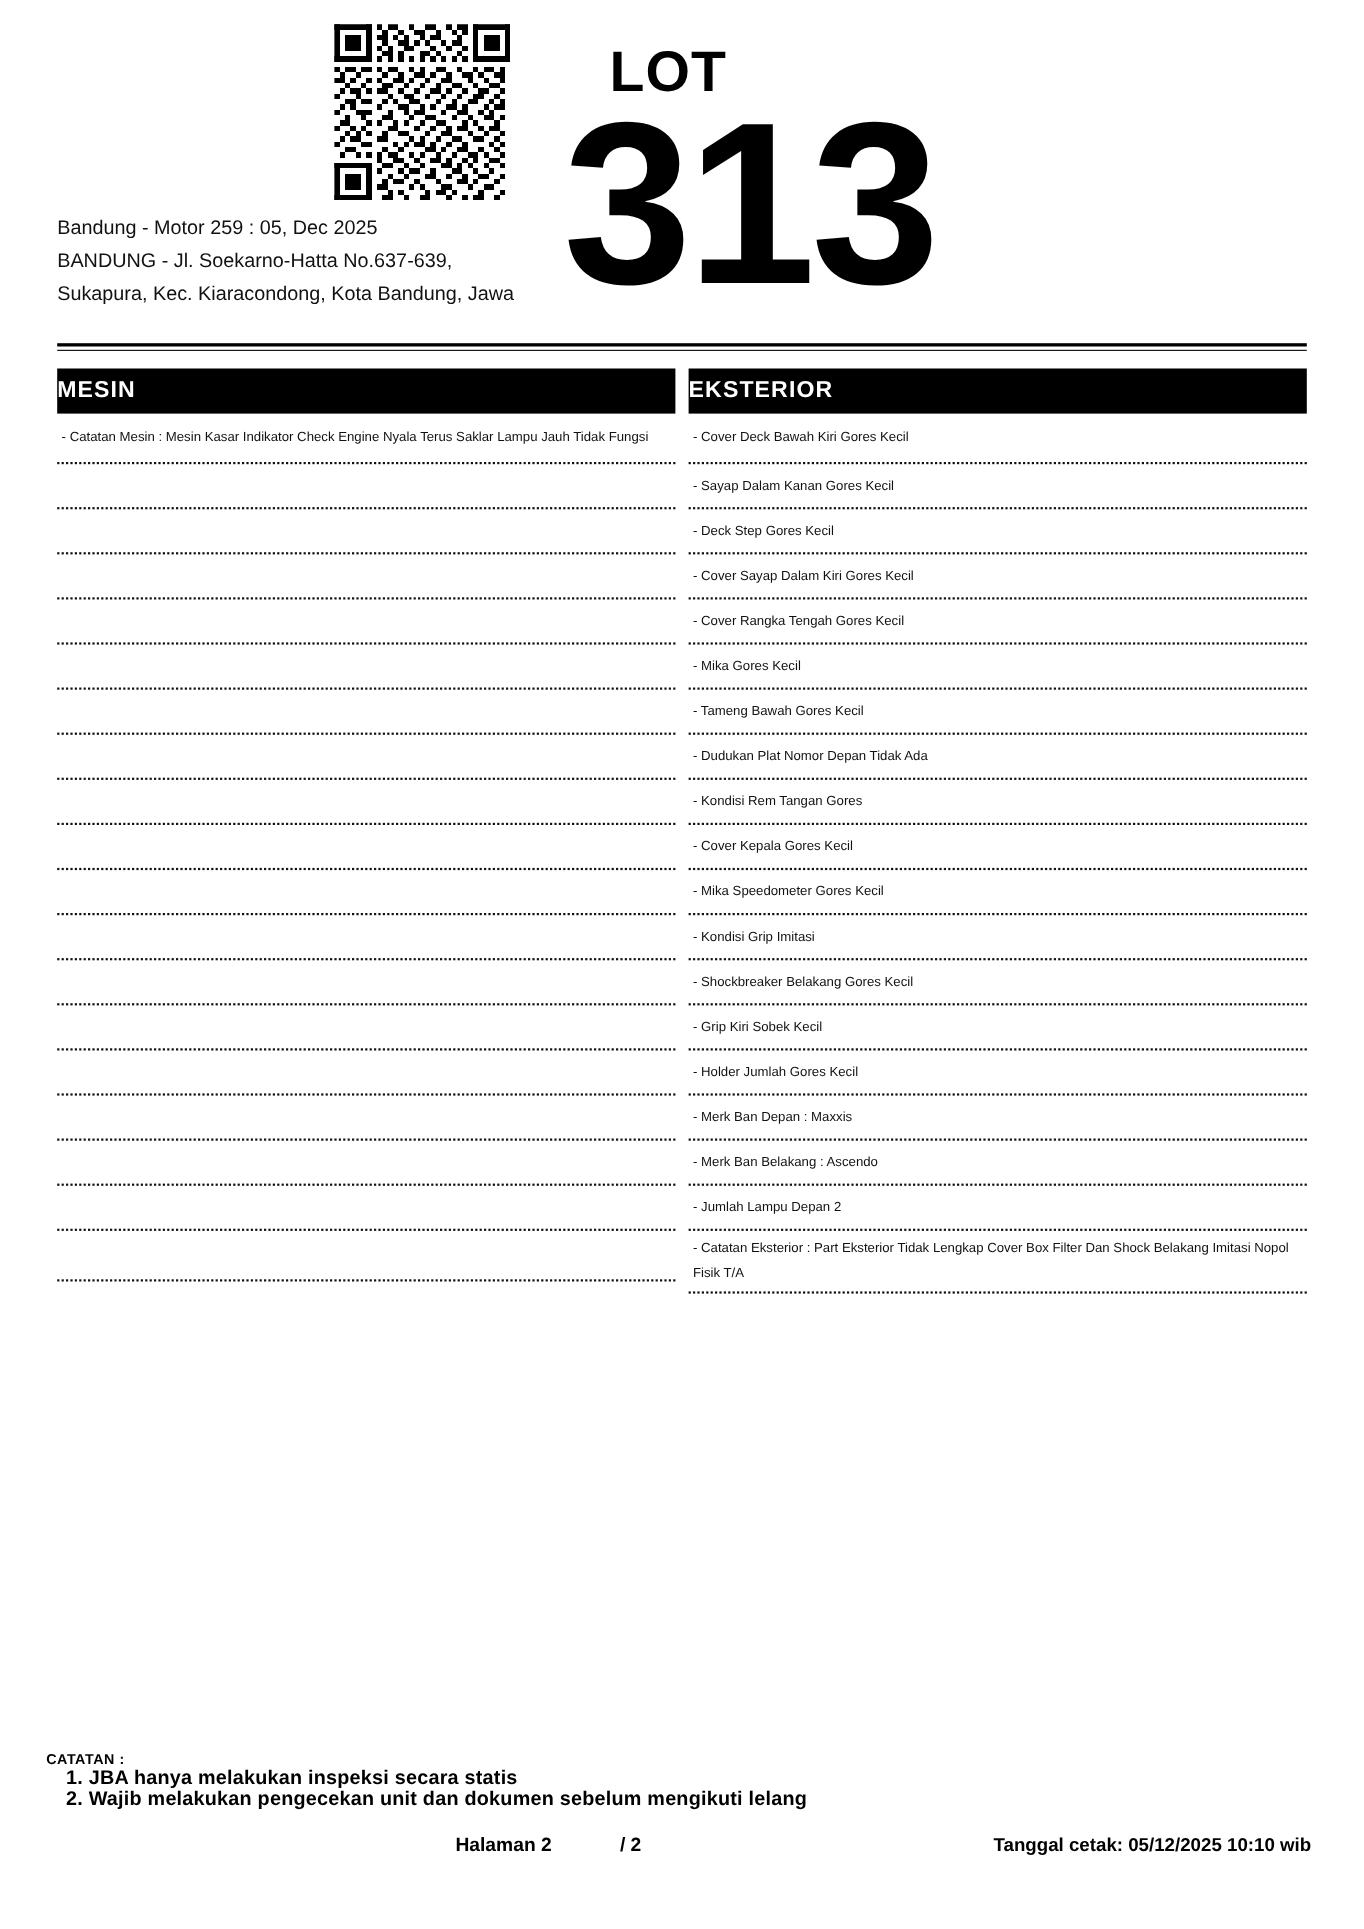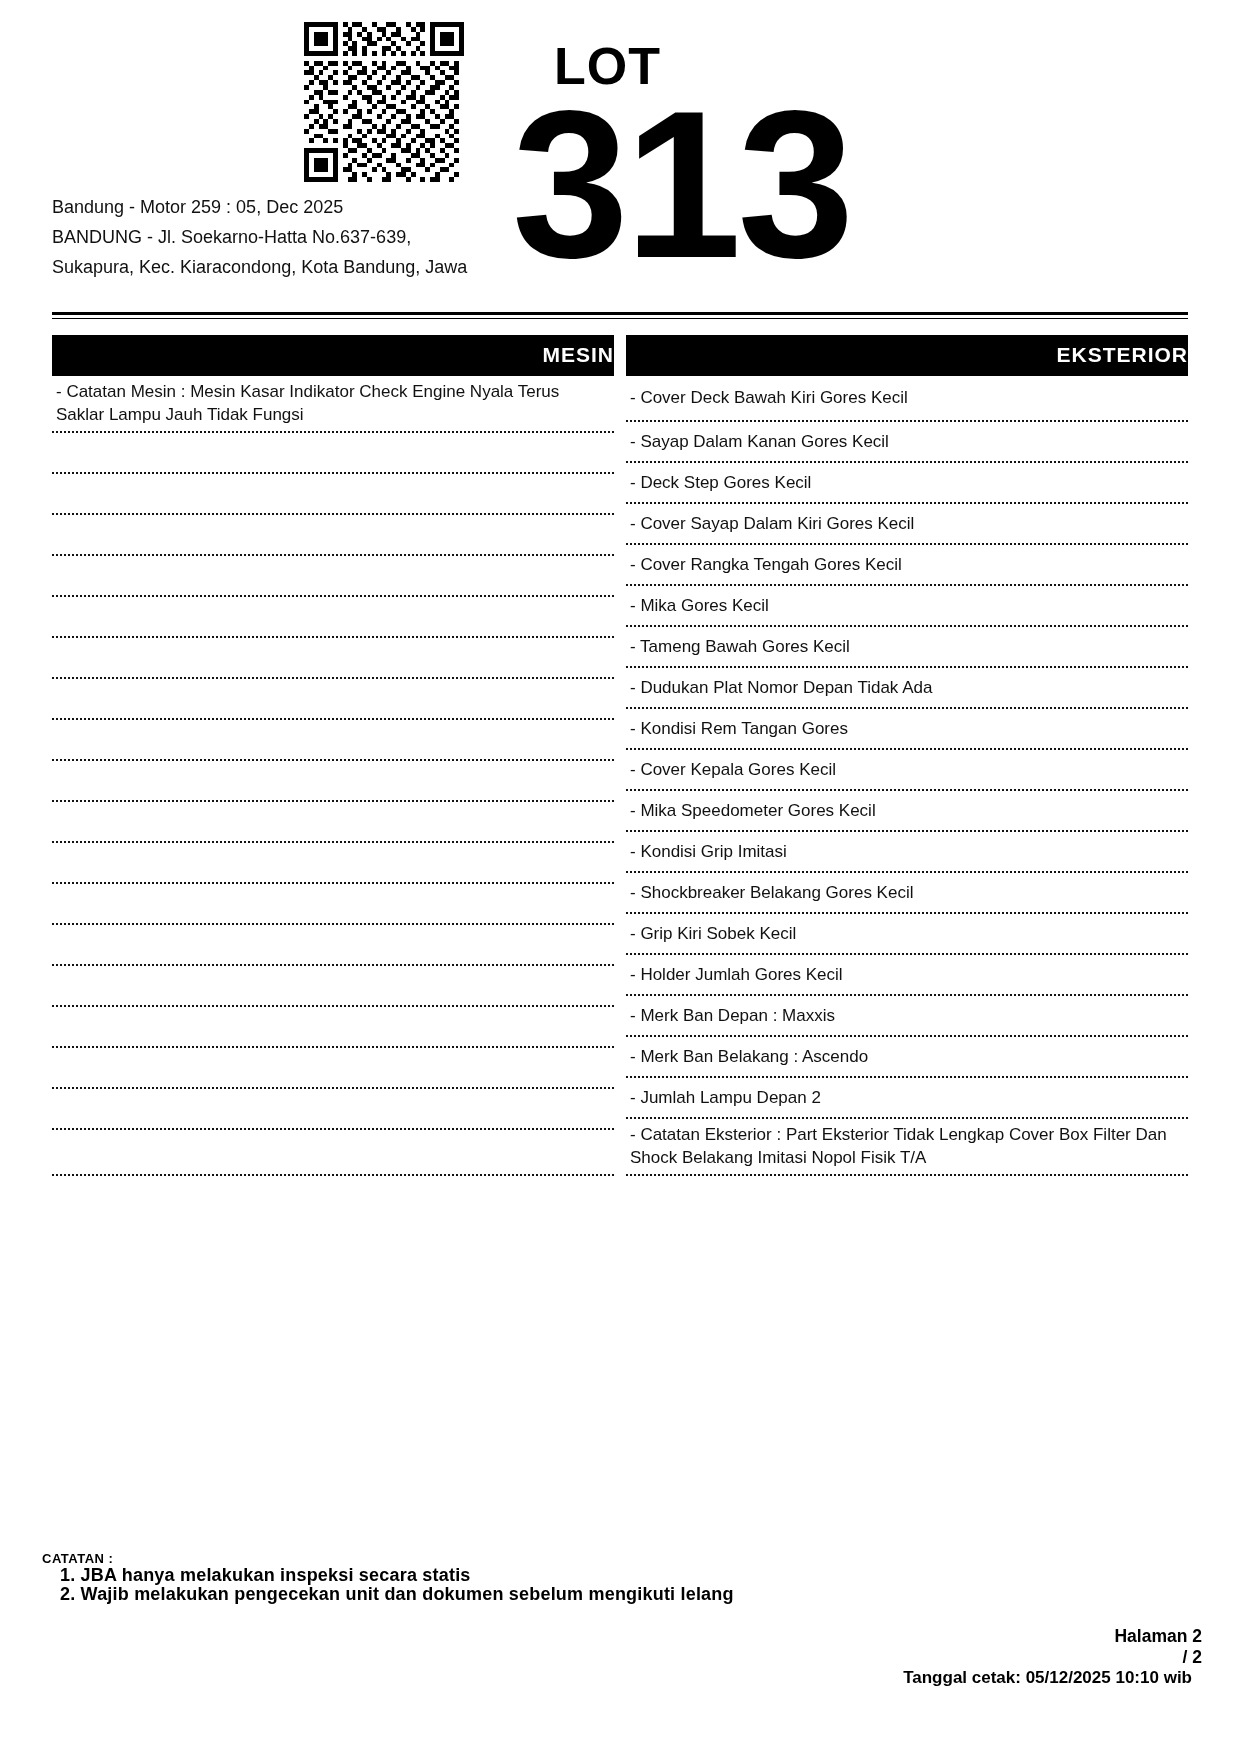--- a/index.html
+++ b/index.html
@@ -80,34 +80,34 @@
   
   .columns {
     display: flex;
     gap: 12px;
     margin-top: 16px;
   }
   .col { width: 50%; }
   .col-head {
     background: #000;
     color: #fff;
-    text-align: right;
+    text-align: left;
     font-size: 21px;
     font-weight: bold;
     letter-spacing: 1px;
     padding: 8px 0 9px 0;
   }
   .rows { margin-top: 0; }
   .row {
     min-height: 41px;
     display: flex;
     align-items: center;
     border-bottom: 2.5px dotted #111;
     padding: 4px 2px 5px 4px;
-    font-size: 17px;
+    font-size: 12px;
     line-height: 23px;
     color: #111;
   }
   .row .txt { display: block; }
   .row.tall { min-height: 46px; }
 
   
   .footer {
     position: absolute;
     left: 42px;
@@ -123,21 +123,20 @@
     font-size: 18px;
     padding-left: 18px;
     line-height: 19px;
     letter-spacing: 0.2px;
   }
   .footer-bottom {
     display: flex;
     align-items: flex-end;
     margin-top: 22px;
     font-size: 17.5px;
-    flex-direction: column;
   }
   .page-num {
     margin-left: 372px;
   }
   .page-sep {
     margin-left: 62px;
   }
   .print-date {
     margin-left: auto;
     margin-right: 10px;

